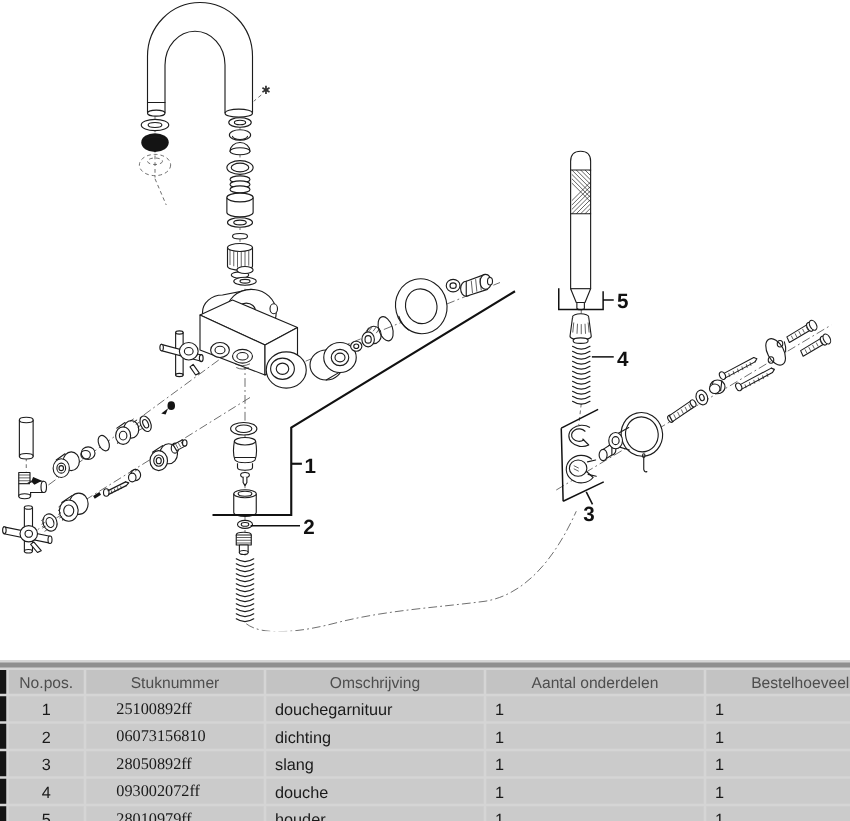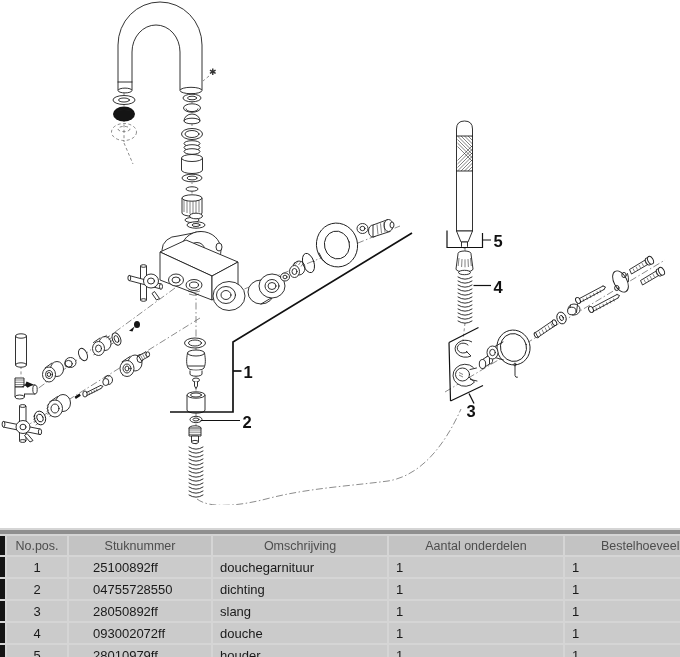--- a/index.html
+++ b/index.html
@@ -21,21 +21,21 @@
   .table-area{position:absolute;left:0;top:528px;width:680px;height:152px;background:#d5d5d5;}
   .tbar{height:4px;background:#8f8f8f;margin-top:2px;}
   table.parts{border-collapse:separate;border-spacing:2px;table-layout:fixed;
               width:743px;margin-left:-2px;font-family:"Liberation Sans",sans-serif;}
   table.parts th{background:#c3c3c3;color:#4d4d4d;font-weight:normal;font-size:12.5px;
                  text-align:center;height:19px;padding:0;overflow:hidden;white-space:nowrap;}
   table.parts td{background:#cbcbcb;color:#1a1a1a;font-size:13px;height:20px;
                  padding:0 0 0 7px;overflow:hidden;white-space:nowrap;}
   table.parts .edge{background:#141414;padding:0;}
   table.parts td.pos{text-align:center;padding:0;}
-  table.parts td.stk{padding-left:24px;}
+  table.parts td.stk{padding-left:24px;font-family:Liberation Serif, serif;}
   col.c-edge{width:5px;} col.c-pos{width:60px;} col.c-stk{width:142px;}
   col.c-oms{width:174px;} col.c-aan{width:174px;} col.c-bes{width:174px;}
 </style>
 </head>
 <body>
 
 <div class="stage">
 
   <div class="diagram">
   <svg width="680" height="505" viewBox="0 0 680 505">
@@ -451,21 +451,21 @@
           <td class="edge"></td>
           <td class="pos">1</td>
           <td class="stk">25100892ff</td>
           <td>douchegarnituur</td>
           <td>1</td>
           <td>1</td>
         </tr>
         <tr>
           <td class="edge"></td>
           <td class="pos">2</td>
-          <td class="stk">04755728550</td>
+          <td class="stk">06073156810</td>
           <td>dichting</td>
           <td>1</td>
           <td>1</td>
         </tr>
         <tr>
           <td class="edge"></td>
           <td class="pos">3</td>
           <td class="stk">28050892ff</td>
           <td>slang</td>
           <td>1</td>

